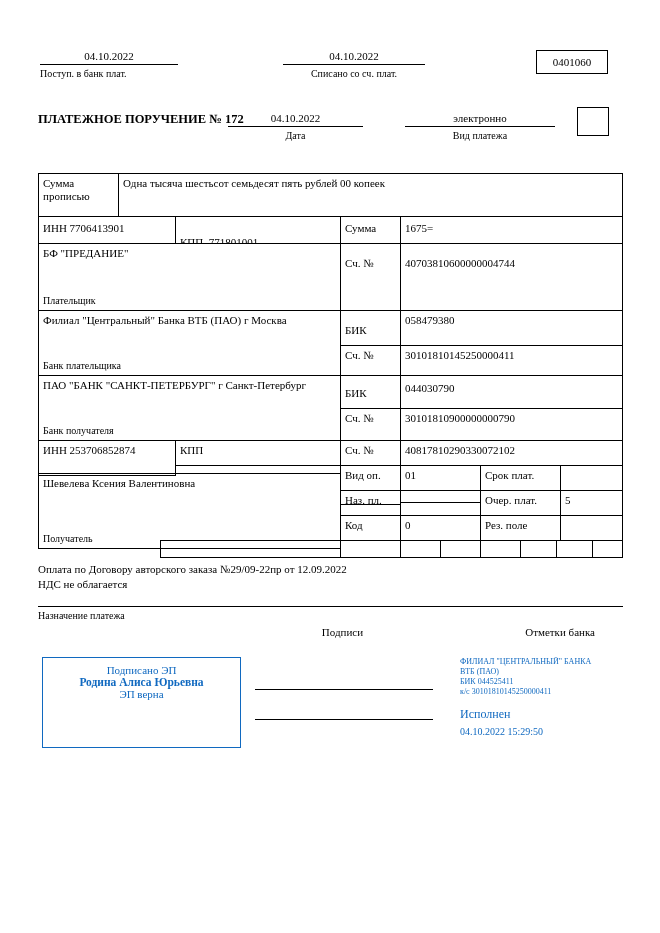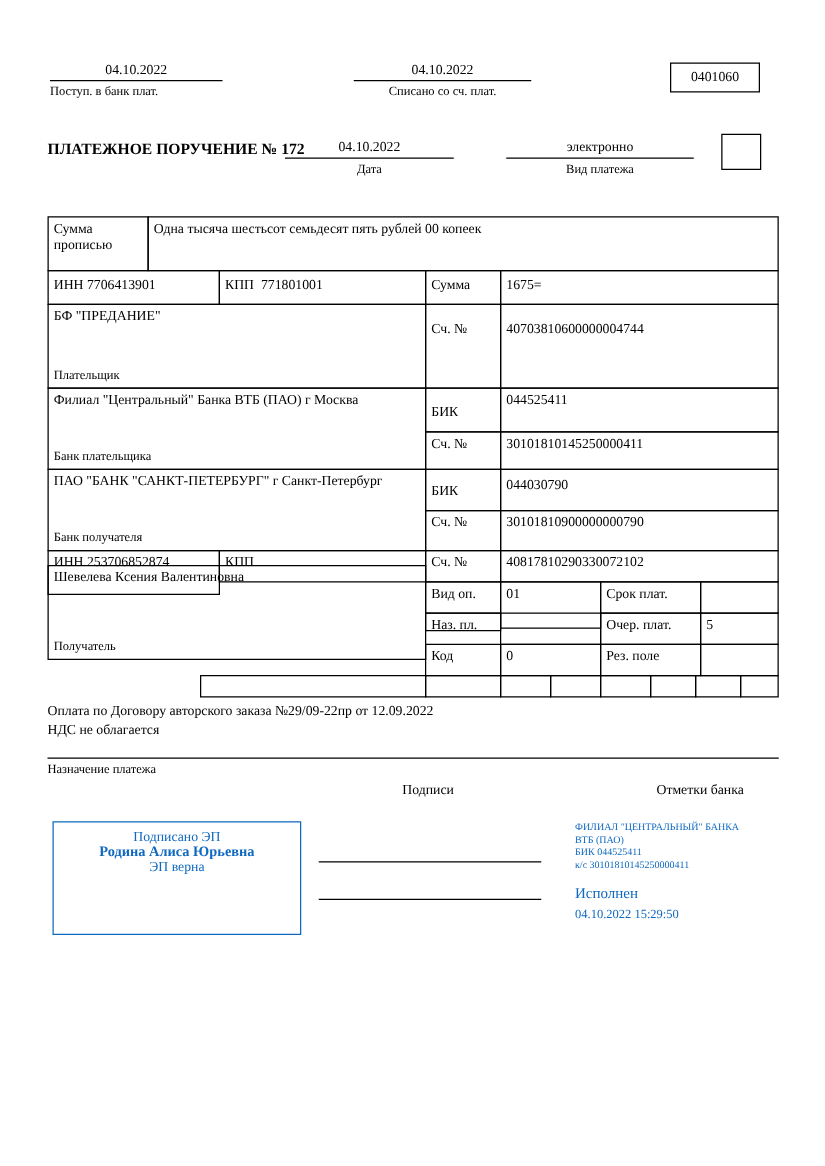--- a/index.html
+++ b/index.html
@@ -60,55 +60,55 @@
 <div class="abs" style="left:405px;top:112px;width:150px;">
   <div class="uline">электронно</div>
   <div class="small-label" style="text-align:center;">Вид платежа</div>
 </div>
 <div class="box" style="left:577px;top:107px;width:32px;height:29px;"></div>
 
 <div class="cell" style="left:38px;top:173px;width:81px;height:44px;">Сумма прописью</div>
 <div class="cell" style="left:118px;top:173px;width:505px;height:44px;">Одна тысяча шестьсот семьдесят пять рублей 00 копеек</div>
 
 <div class="cell" style="left:38px;top:216px;width:138px;height:28px;padding-top:5px;">ИНН 7706413901</div>
-<div class="cell" style="left:175px;top:216px;width:166px;height:28px;padding-top:5px;">КПП  771801001</div>
+<div class="cell" style="left:175px;top:216px;width:166px;height:28px;padding-top:19px;">КПП  771801001</div>
 <div class="cell" style="left:340px;top:216px;width:61px;height:28px;padding-top:5px;">Сумма</div>
 <div class="cell" style="left:400px;top:216px;width:223px;height:28px;padding-top:5px;">1675=</div>
 
 <div class="cell vlabel" style="left:38px;top:243px;width:303px;height:68px;">
   <div>БФ "ПРЕДАНИЕ"</div>
   <div class="cell-label">Плательщик</div>
 </div>
 <div class="cell pt13" style="left:340px;top:243px;width:61px;height:68px;">Сч. №</div>
 <div class="cell pt13" style="left:400px;top:243px;width:223px;height:68px;">40703810600000004744</div>
 
 <div class="cell vlabel" style="left:38px;top:310px;width:303px;height:66px;">
   <div>Филиал "Центральный" Банка ВТБ (ПАО) г Москва</div>
   <div class="cell-label">Банк плательщика</div>
 </div>
 <div class="cell pt13" style="left:340px;top:310px;width:61px;height:36px;">БИК</div>
-<div class="cell" style="left:400px;top:310px;width:223px;height:36px;">044525411</div>
+<div class="cell" style="left:400px;top:310px;width:223px;height:36px;">058479380</div>
 <div class="cell" style="left:340px;top:345px;width:61px;height:31px;">Сч. №</div>
 <div class="cell" style="left:400px;top:345px;width:223px;height:31px;">30101810145250000411</div>
 
 <div class="cell vlabel" style="left:38px;top:375px;width:303px;height:66px;">
   <div>ПАО "БАНК "САНКТ-ПЕТЕРБУРГ" г Санкт-Петербург</div>
   <div class="cell-label">Банк получателя</div>
 </div>
 <div class="cell pt11" style="left:340px;top:375px;width:61px;height:34px;">БИК</div>
 <div class="cell pt6" style="left:400px;top:375px;width:223px;height:34px;">044030790</div>
 <div class="cell" style="left:340px;top:408px;width:61px;height:33px;">Сч. №</div>
 <div class="cell" style="left:400px;top:408px;width:223px;height:33px;">30101810900000000790</div>
 
 <div class="cell" style="left:38px;top:440px;width:138px;height:36px;">ИНН 253706852874</div>
 <div class="cell" style="left:175px;top:440px;width:166px;height:26px;">КПП</div>
 <div class="cell" style="left:340px;top:440px;width:61px;height:26px;">Сч. №</div>
 <div class="cell" style="left:400px;top:440px;width:223px;height:26px;">40817810290330072102</div>
 
-<div class="cell vlabel" style="left:38px;top:452px;width:303px;height:76px;">
+<div class="cell vlabel" style="left:38px;top:473px;width:303px;height:76px;">
   <div>Шевелева Ксения Валентиновна</div>
   <div class="cell-label">Получатель</div>
 </div>
 <div class="cell" style="left:340px;top:465px;width:61px;height:26px;">Вид оп.</div>
 <div class="cell" style="left:400px;top:465px;width:81px;height:38px;">01</div>
 <div class="cell" style="left:480px;top:465px;width:81px;height:26px;">Срок плат.</div>
 <div class="cell" style="left:560px;top:465px;width:63px;height:26px;"></div>
 <div class="cell" style="left:340px;top:490px;width:61px;height:15px;">Наз. пл.</div>
 <div class="cell" style="left:400px;top:490px;width:81px;height:26px;"></div>
 <div class="cell" style="left:480px;top:490px;width:81px;height:26px;">Очер. плат.</div>

